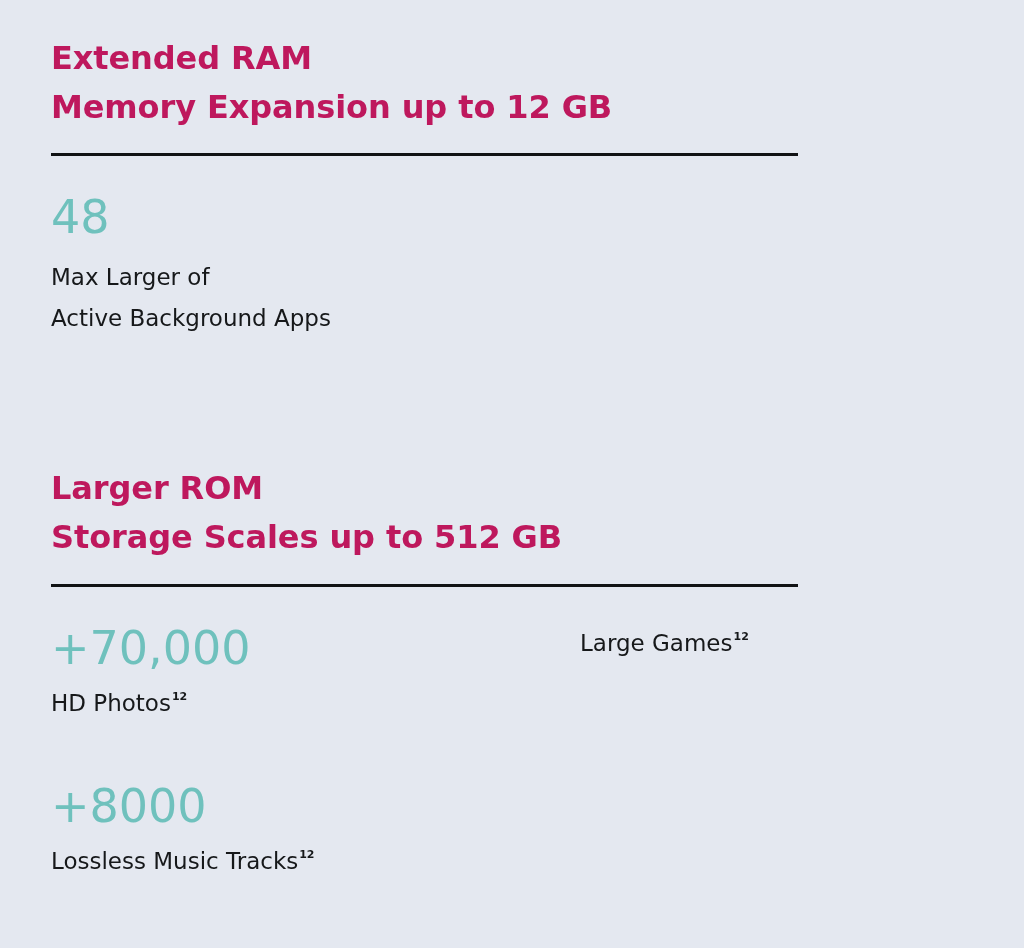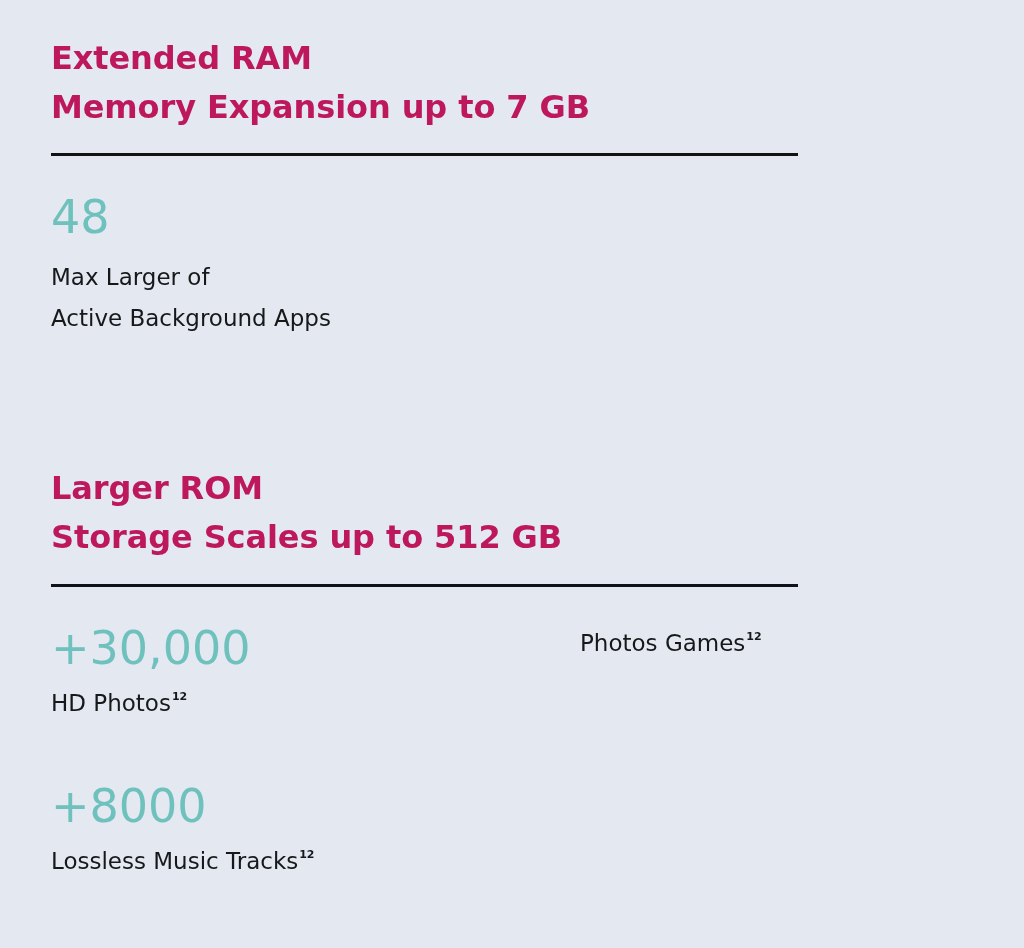--- a/index.html
+++ b/index.html
@@ -110,21 +110,21 @@
 </style>
 </head>
 <body>
 
 <div class="panel">
 
   <div class="section" id="section-ram">
 
     <div class="heading">
       <span class="heading-line">Extended RAM</span>
-      <span class="heading-line">Memory Expansion up to 7 GB</span>
+      <span class="heading-line">Memory Expansion up to 12 GB</span>
     </div>
 
     <div class="divider"></div>
 
     <div class="stats">
       <div class="stat-row">
         <div class="stat-col col-full" id="stat-active-apps">
           <div class="stat-value">48</div>
           <div class="stat-label">
             <span class="label-line">Max Larger of</span>
@@ -143,29 +143,29 @@
       <span class="heading-line">Storage Scales up to 512 GB</span>
     </div>
 
     <div class="divider"></div>
 
     <div class="stats">
 
       <div class="stat-row">
 
         <div class="stat-col col-left" id="stat-hd-photos">
-          <div class="stat-value">+30,000</div>
+          <div class="stat-value">+70,000</div>
           <div class="stat-label">
             <span>HD Photos</span><sup>12</sup>
           </div>
         </div>
 
         <div class="stat-col col-right" id="stat-large-games">
           <div class="stat-label">
-            <span>Photos Games</span><sup>12</sup>
+            <span>Large Games</span><sup>12</sup>
           </div>
         </div>
 
       </div>
 
       <div class="stat-row">
         <div class="stat-col col-full" id="stat-lossless-music">
           <div class="stat-value">+8000</div>
           <div class="stat-label">
             <span>Lossless Music Tracks</span><sup>12</sup>

